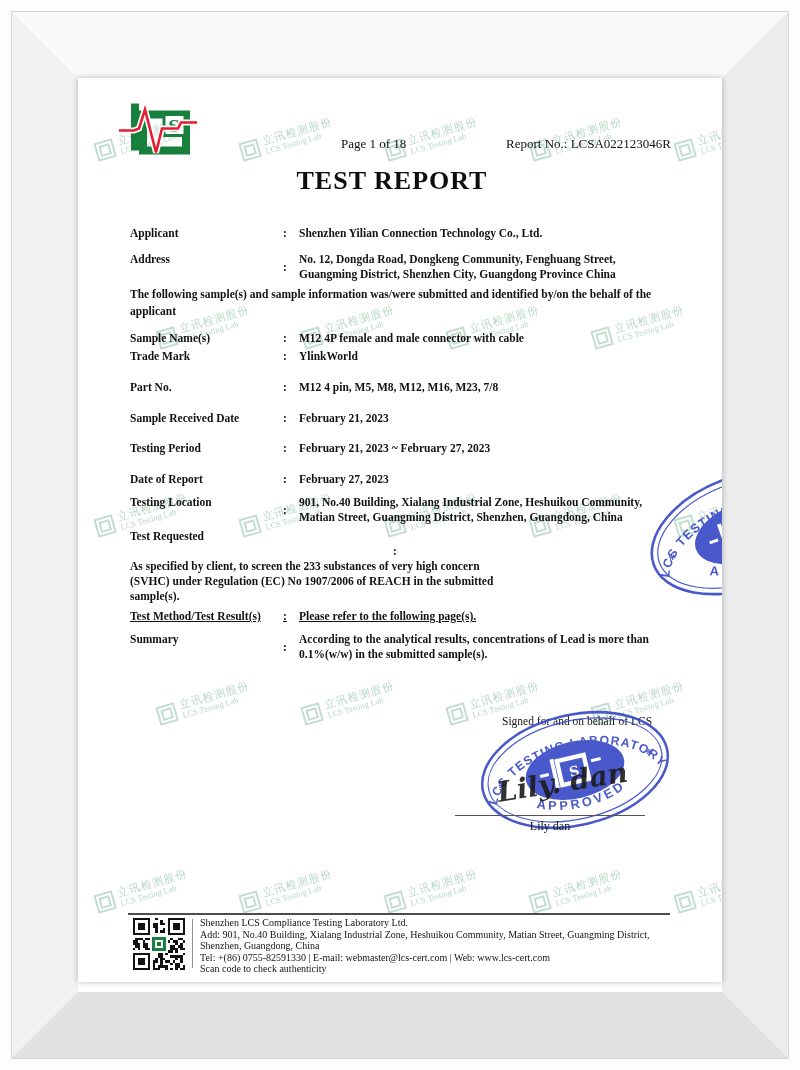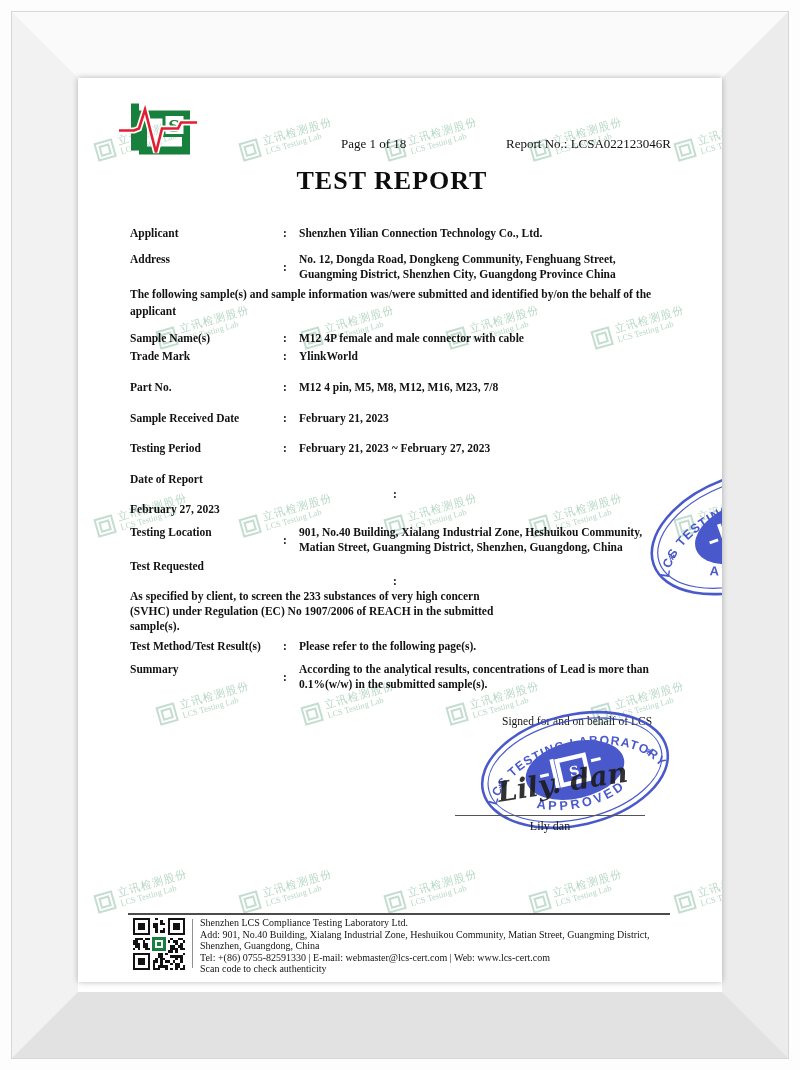--- a/index.html
+++ b/index.html
@@ -274,36 +274,36 @@
           <div class="field-row" style="margin-bottom: 15px;">
             <div class="f-label">Sample Received Date</div>
             <div class="f-colon">:</div>
             <div class="f-value">February 21, 2023</div>
           </div>
           <div class="field-row" style="margin-bottom: 16px;">
             <div class="f-label">Testing Period</div>
             <div class="f-colon">:</div>
             <div class="f-value">February 21, 2023 ~ February 27, 2023</div>
           </div>
-          <div class="field-row" style="margin-bottom: 8px; flex-direction: column;">
+          <div class="field-row" style="margin-bottom: 8px;">
             <div class="f-label">Date of Report</div>
             <div class="f-colon">:</div>
             <div class="f-value">February 27, 2023</div>
           </div>
           <div class="field-row" style="margin-bottom: 4px;">
             <div class="f-label">Testing Location</div>
             <div class="f-colon">:</div>
             <div class="f-value">901, No.40 Building, Xialang Industrial Zone, Heshuikou Community, Matian Street, Guangming District, Shenzhen, Guangdong, China</div>
           </div>
           <div class="field-row" style="margin-bottom: 5px; flex-direction: column;">
             <div class="f-label">Test Requested</div>
             <div class="f-colon">:</div>
             <div class="f-value">As specified by client, to screen the 233 substances of very high concern (SVHC) under Regulation (EC) No 1907/2006 of REACH in the submitted sample(s).</div>
           </div>
-          <div class="field-row" style="margin-bottom: 8px;">
+          <div class="field-row" style="margin-bottom: 8px; text-decoration: underline;">
             <div class="f-label">Test Method/Test Result(s)</div>
             <div class="f-colon">:</div>
             <div class="f-value">Please refer to the following page(s).</div>
           </div>
           <div class="field-row" style="margin-bottom: 0px;">
             <div class="f-label">Summary</div>
             <div class="f-colon">:</div>
             <div class="f-value">According to the analytical results, concentrations of Lead is more than 0.1%(w/w) in the submitted sample(s).</div>
           </div>
         </div>

